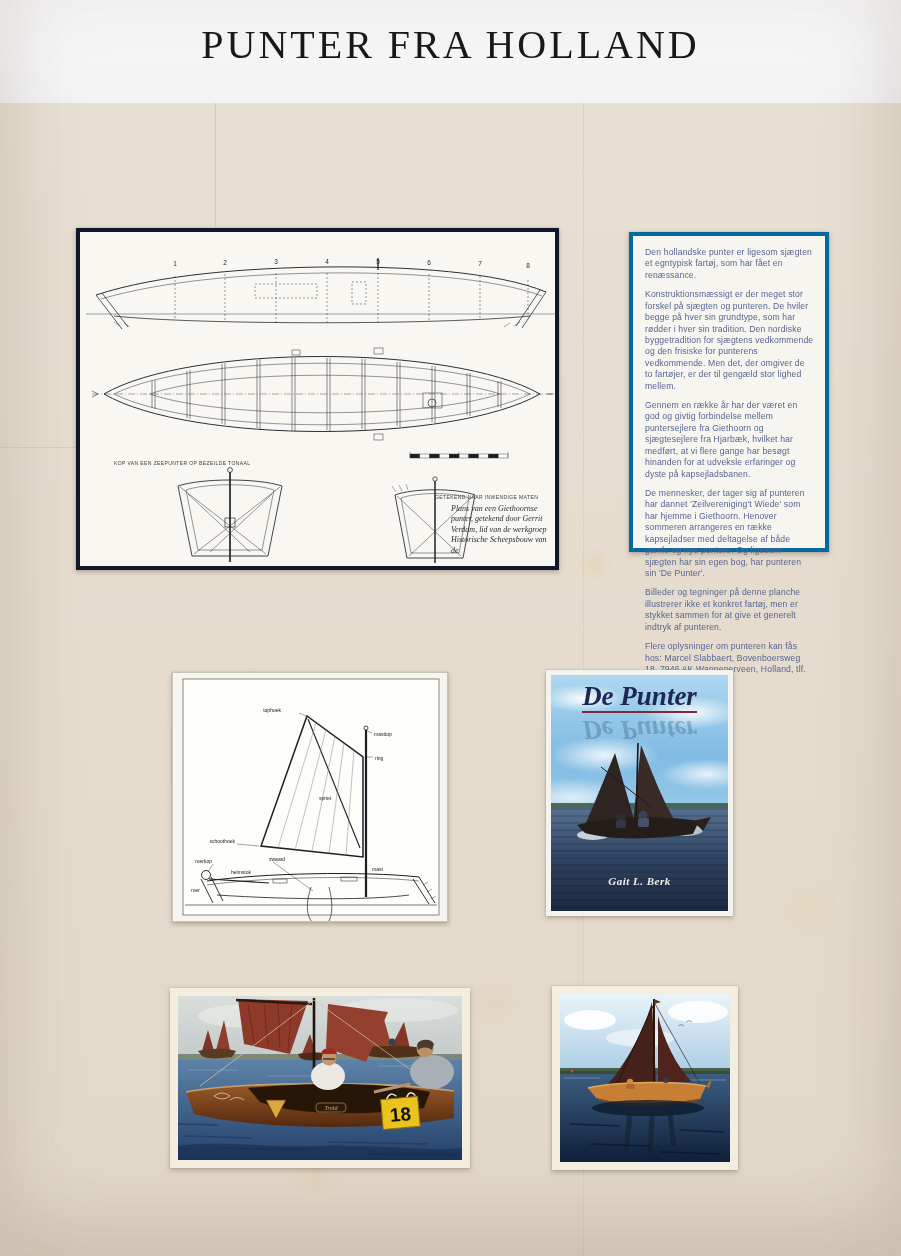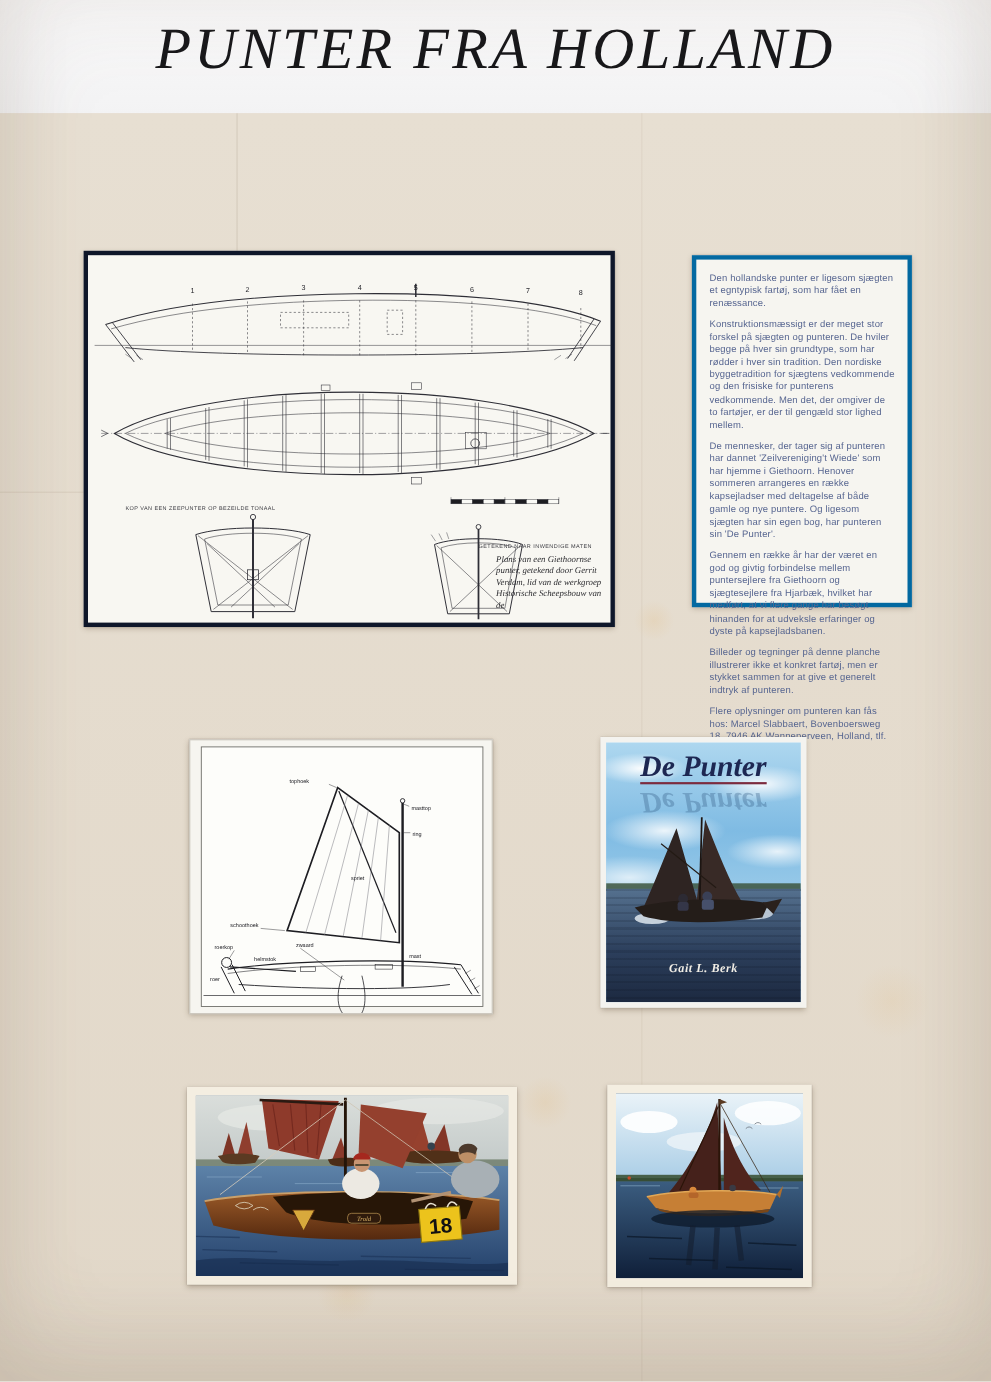--- a/index.html
+++ b/index.html
@@ -6,22 +6,22 @@
   .page{position:relative;width:901px;height:1256px;overflow:hidden;
         font-family:"Liberation Sans","DejaVu Sans",sans-serif;background:#f7f7f8;}
   .page::after{content:"";position:absolute;inset:0;pointer-events:none;
         box-shadow:inset 0 0 90px rgba(110,92,70,.14), inset 0 -50px 70px rgba(110,92,70,.10);}
 
   
   .title-strip{position:absolute;left:0;top:0;width:901px;height:103px;
         background:linear-gradient(#fbfbfc,#f3f3f4);
         display:flex;align-items:center;justify-content:center;}
   .poster-title{font-family:"Liberation Serif","DejaVu Serif",serif;
-        font-size:53px;letter-spacing:3px;color:#17171a;font-weight:500;
-        padding-bottom:14px;font-style:italic;}
+        font-size:40px;letter-spacing:3px;color:#17171a;font-weight:500;
+        padding-bottom:14px;}
 
   
   .board{position:absolute;left:0;top:103px;width:901px;height:1153px;
         background-color:#e5dccf;
         background-image:
           radial-gradient(circle 46px at 12% 20%, rgba(226,180,110,.20), transparent 70%),
           radial-gradient(circle 30px at 44% 27%, rgba(226,180,110,.22), transparent 70%),
           radial-gradient(circle 55px at 86% 16%, rgba(228,185,115,.16), transparent 70%),
           radial-gradient(circle 26px at 66% 40%, rgba(226,180,110,.18), transparent 70%),
           radial-gradient(circle 40px at 22% 62%, rgba(224,178,108,.15), transparent 70%),
@@ -197,22 +197,22 @@
       </g>
     </svg>
     <div class="tiny-note" style="left:34px;top:228px;">KOP VAN EEN ZEEPUNTER OP BEZEILDE TONAAL</div>
     <div class="tiny-note" style="left:355px;top:262px;">GETEKEND NAAR INWENDIGE MATEN</div>
     <div class="plans-caption">Plans van een Giethoornse punter, getekend door Gerrit Verdam, lid van de werkgroep Historische Scheepsbouw van de</div>
   </section>
 
   <section class="mounted note-paper">
     <p>Den hollandske punter er ligesom sjægten et egntypisk fartøj, som har fået en renæssance.</p>
     <p>Konstruktionsmæssigt er der meget stor forskel på sjægten og punteren. De hviler begge på hver sin grundtype, som har rødder i hver sin tradition. Den nordiske byggetradition for sjægtens vedkommende og den frisiske for punterens vedkommende. Men det, der omgiver de to fartøjer, er der til gengæld stor lighed mellem.</p>
+    <p>Gennem en række år har der været en god og givtig forbindelse mellem puntersejlere fra Giethoorn og sjægtesejlere fra Hjarbæk, hvilket har medført, at vi flere gange har besøgt hinanden for at udveksle erfaringer og dyste på kapsejladsbanen.</p>
     <p>De mennesker, der tager sig af punteren har dannet 'Zeilvereniging't Wiede' som har hjemme i Giethoorn. Henover sommeren arrangeres en række kapsejladser med deltagelse af både gamle og nye puntere. Og ligesom sjægten har sin egen bog, har punteren sin 'De Punter'.</p>
-    <p>Gennem en række år har der været en god og givtig forbindelse mellem puntersejlere fra Giethoorn og sjægtesejlere fra Hjarbæk, hvilket har medført, at vi flere gange har besøgt hinanden for at udveksle erfaringer og dyste på kapsejladsbanen.</p>
     <p>Billeder og tegninger på denne planche illustrerer ikke et konkret fartøj, men er stykket sammen for at give et generelt indtryk af punteren.</p>
     <p>Flere oplysninger om punteren kan fås hos: Marcel Slabbaert, Bovenboersweg 18, 7946 AK Wanneperveen, Holland, tlf. 0042 522281406</p>
   </section>
 
   <section class="mounted sailplan-panel">
     <svg width="274" height="248" viewBox="0 0 274 248">
       <rect x="10" y="6" width="256" height="236" fill="#fdfdfa" stroke="#6b6b66" stroke-width=".8"></rect>
       <g stroke="#1d1d22" fill="none">
 
         <line x1="193" y1="57" x2="193" y2="224" stroke-width="2.2"></line>

